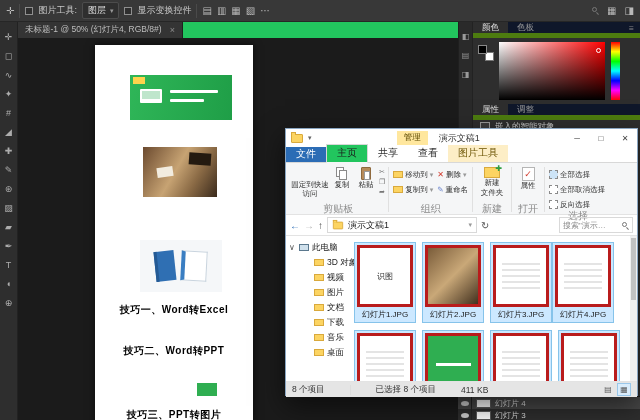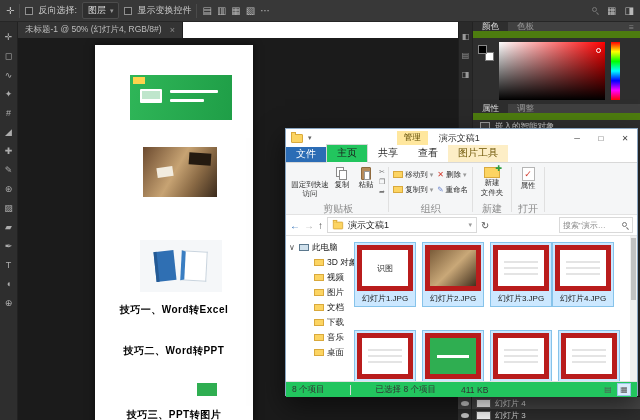--- a/index.html
+++ b/index.html
@@ -7,21 +7,21 @@
   #root{position:relative;width:640px;height:420px;overflow:hidden;background:#1d1d1d;font-size:9px;color:#ccc}
   .abs{position:absolute}
   
   .ps-topbar{left:0;top:0;width:640px;height:22px;background:#383838;border-bottom:1px solid #262626;display:flex;align-items:center;gap:5px;padding:0 6px;font-size:9px;color:#c9c9c9}
   .tbi{color:#b9b9b9;font-size:10px;line-height:20px}
   .vsep{width:1px;height:14px;background:#4a4a4a}
   .chk{width:8px;height:8px;border:1px solid #8f8f8f;background:#2e2e2e;display:inline-block}
   .dd{display:inline-flex;align-items:center;gap:4px;background:#2f2f2f;border:1px solid #4c4c4c;padding:1px 5px;border-radius:2px;color:#ddd}
   .car{font-size:7px;color:#999}
   .topbar-right{margin-left:auto;display:flex;gap:8px;align-items:center}
-  .ps-tabbar{left:18px;top:22px;width:440px;height:16px;background:#ffffff;display:flex}
+  .ps-tabbar{left:18px;top:22px;width:440px;height:16px;background:#22c55e;display:flex}
   .ps-tab{height:16px;background:#343434;color:#bdbdbd;font-size:8.5px;display:flex;align-items:center;gap:8px;padding:0 7px;border-right:1px solid #1f1f1f}
   .tabx{color:#8d8d8d;font-size:9px}
   .ps-toolbar{left:0;top:22px;width:18px;height:398px;background:#2e2e2e;border-right:1px solid #222;display:flex;flex-direction:column;align-items:center;padding-top:8px;gap:4px}
   .tool{width:16px;height:15px;color:#adadad;font-size:9px;text-align:center;line-height:15px}
   .ps-canvas{left:18px;top:38px;width:440px;height:382px;background:#1b1b1b;overflow:hidden}
   .page{position:absolute;left:77px;top:7px;width:158px;height:380px;background:#fff;box-shadow:0 0 8px rgba(0,0,0,.65)}
   .banner{position:absolute;left:35px;top:30px;width:102px;height:45px;background:linear-gradient(100deg,#2fb658,#1f9e47);overflow:hidden}
   .ytag{position:absolute;left:3px;top:2px;width:12px;height:7px;background:#ffd34d}
   .lap{position:absolute;left:10px;top:14px;width:22px;height:14px;background:#fff;border-radius:1px}
   .lap i{position:absolute;left:2px;top:2px;width:18px;height:8px;background:#bfe6cc;display:block}
@@ -29,21 +29,21 @@
   .photo{position:absolute;left:48px;top:102px;width:74px;height:50px;background:linear-gradient(120deg,#6b4a2f 0%,#c7a373 45%,#8a6a45 70%,#3a2a1c 100%)}
   .photo .sheet{position:absolute;left:14px;top:20px;width:16px;height:10px;background:#f2ecdf;transform:rotate(-8deg)}
   .photo .dark{position:absolute;right:6px;top:6px;width:22px;height:12px;background:#241a10;transform:rotate(4deg)}
   .books{position:absolute;left:45px;top:195px;width:82px;height:52px;background:#f5f7f9;display:flex;align-items:center;justify-content:center;gap:6px}
   .bk1{width:20px;height:30px;background:#2f6fb3;transform:rotate(-6deg);border-left:3px solid #245a94}
   .bk2{width:26px;height:30px;background:#fff;border:1px solid #c9d4de;border-left:4px solid #3a7ec2;transform:rotate(3deg)}
   .tip{position:absolute;width:100%;text-align:center;font-size:10px;font-weight:bold;color:#000;letter-spacing:.5px}
   .greenbit{position:absolute;left:102px;top:338px;width:20px;height:13px;background:#2fae51}
   .ps-strip{left:458px;top:22px;width:14px;height:374px;background:#2a2a2a;border-left:1px solid #1f1f1f;display:flex;flex-direction:column;align-items:center;padding-top:10px;gap:10px;color:#9a9a9a;font-size:8px}
   .ps-panels{left:472px;top:22px;width:168px;height:374px;background:#2e2e2e;border-left:1px solid #222}
-  .ptabs{height:16px;background:#404040;display:flex;align-items:stretch;border-bottom:7px solid #4d7c0f;font-size:8.5px;color:#9a9a9a}
+  .ptabs{height:16px;background:#0f172a;display:flex;align-items:stretch;border-bottom:5px solid #4d7c0f;font-size:8.5px;color:#9a9a9a}
   .ptab{padding:0 9px;display:flex;align-items:center}
   .ptab.on{background:#2e2e2e;color:#ddd}
   .pmenu{margin-left:auto;padding:0 6px;display:flex;align-items:center;color:#8a8a8a}
   .colorbody{position:relative;height:66px}
   .fgbg{position:absolute;left:5px;top:7px;width:16px;height:16px}
   .fgbg .bgc{position:absolute;right:0;bottom:0;width:9px;height:9px;background:#fff;border:1px solid #777}
   .fgbg .fgc{position:absolute;left:0;top:0;width:9px;height:9px;background:#000;border:1px solid #888}
   .sat{position:absolute;left:26px;top:4px;width:106px;height:58px;background:linear-gradient(to top,#000,rgba(0,0,0,0)),linear-gradient(to right,#fff,#f00)}
   .satdot{position:absolute;right:4px;top:6px;width:5px;height:5px;border:1px solid #fff;border-radius:50%}
   .hue{position:absolute;left:138px;top:4px;width:9px;height:58px;background:linear-gradient(to bottom,#f00,#ff0,#0f0,#0ff,#00f,#f0f,#f00)}
@@ -111,44 +111,44 @@
   .mag .ring{position:absolute;left:0;top:0;width:5px;height:5px;border:1px solid #777;border-radius:50%;display:block}
   .mag .tail{position:absolute;right:0;bottom:0;width:3px;height:1px;background:#777;transform:rotate(45deg);display:block}
   .ebody{position:relative;height:145px;background:#fff;overflow:hidden}
   .enav{position:absolute;left:0;top:0;width:66px;height:145px;padding-top:4px}
   .nrow{height:15px;display:flex;align-items:center;gap:3px;padding-left:28px;color:#222;font-size:8.5px;white-space:nowrap}
   .nrow.top{padding-left:3px}
   .chev{color:#555;font-size:8px;width:7px}
   .ic-pc{width:10px;height:7px;background:#cfe0ec;border:1px solid #5b788e;flex:0 0 auto}
   .efiles{position:absolute;left:66px;top:0;width:280px;height:145px}
   .fitem{position:absolute;width:62px;background:#cce8ff;border:1px solid #86c3ea;padding:2px}
-  .fthumb{height:46px;background:#fff;border:5px solid #b91c1c;display:flex;align-items:center;justify-content:center;overflow:hidden;position:relative}
+  .fthumb{height:62px;background:#fff;border:3px solid #b91c1c;display:flex;align-items:center;justify-content:center;overflow:hidden;position:relative}
   .fthumb .lines{width:75%;height:60%;background:repeating-linear-gradient(#fff 0 4px,#e4e4e4 4px 6px)}
   .fthumb.ph2{background:linear-gradient(135deg,#7a5c3a,#c9a878 50%,#42301e)}
   .fthumb.grn{background:#2fae51}
   .fthumb.grn .wb2{width:70%;height:3px;background:#fff}
   .fname{font-size:8px;text-align:center;color:#1a1a1a;margin-top:2px;white-space:nowrap}
   .vscroll{position:absolute;right:0;top:0;width:7px;height:145px;background:#f0f0f0}
   .vscroll .vt{position:absolute;left:1px;top:2px;width:5px;height:62px;background:#c1c1c1}
-  .estatus{height:16px;background:#22c55e;border-top:1px solid #e3e3e3;display:flex;align-items:center;gap:25px;padding:0 6px;font-size:8.5px;color:#333}
+  .estatus{height:16px;background:#e5e5e5;border-top:1px solid #e3e3e3;display:flex;align-items:center;gap:25px;padding:0 6px;font-size:8.5px;color:#333}
   .ssep{width:1px;height:10px;background:#ddd}
   .viewbtns{margin-left:auto;display:flex;gap:2px}
   .vbtn{width:14px;height:13px;display:flex;align-items:center;justify-content:center;font-size:8px;color:#555;border:1px solid transparent}
   .vbtn.on{border:1px solid #99c7ea;background:#d9ecfb}
 </style>
 </head>
 <body>
 
 <div id="root">
 
   <div class="abs ps-topbar">
     <span class="tbi">✛</span>
     <span class="vsep"></span>
     <span class="chk"></span>
-    <span>反向选择:</span>
+    <span>图片工具:</span>
     <span class="dd">
         <span>图层</span>
         <span class="car">▾</span>
       </span>
     <span class="chk"></span>
     <span>显示变换控件</span>
     <span class="vsep"></span>
     <span class="tbi">▤</span>
     <span class="tbi">▥</span>
     <span class="tbi">▦</span>
@@ -366,20 +366,39 @@
       <div class="rgroup">
         <div class="rbtns">
           <div class="rbig" style="width:28px">
             <span class="ic-prop">✓</span>
             <span>属性</span>
           </div>
         </div>
         <div class="glabel">打开</div>
       </div>
       <div class="gsep"></div>
+      <div class="rgroup">
+        <div class="rbtns">
+          <div class="rsmcol" style="width:62px">
+            <div class="rsm">
+                <span class="dash fill"></span>
+                <span>全部选择</span>
+              </div>
+            <div class="rsm">
+                <span class="dash"></span>
+                <span>全部取消选择</span>
+              </div>
+            <div class="rsm">
+                <span class="dash"></span>
+                <span>反向选择</span>
+              </div>
+          </div>
+        </div>
+        <div class="glabel">选择</div>
+      </div>
     </div>
     <div class="eaddr">
       <span class="nava">←</span>
       <span class="nava dis">→</span>
       <span class="nava up">↑</span>
       <div class="crumb">
         <span class="fold" style="transform:scale(.85)">
             <i></i>
           </span>
         <span>演示文稿1</span>

